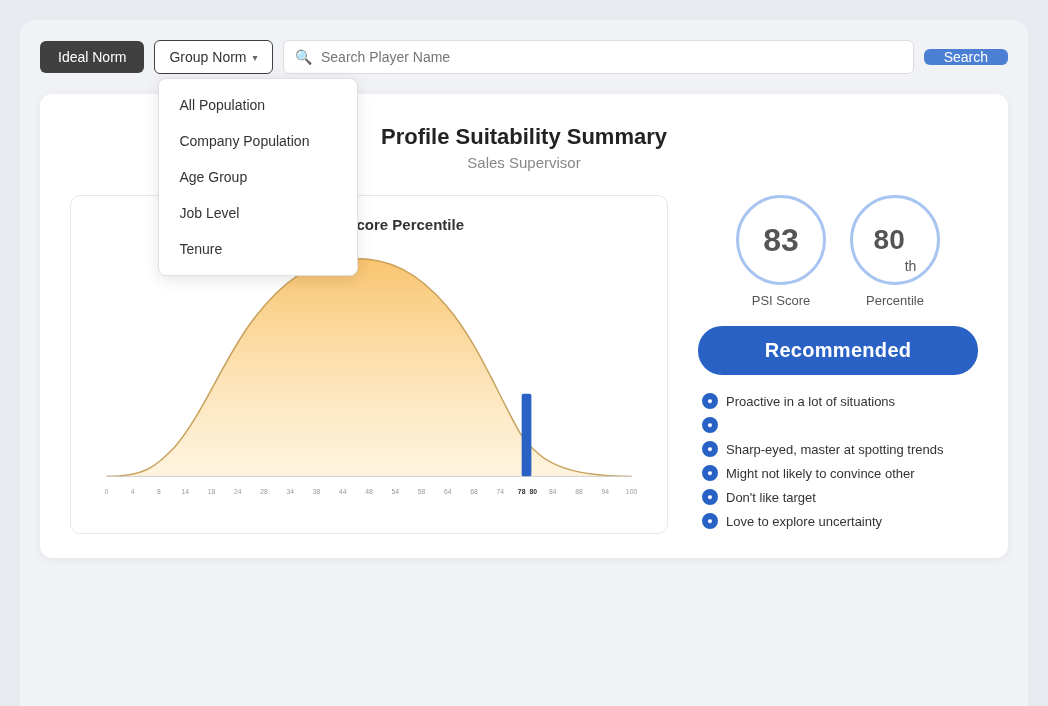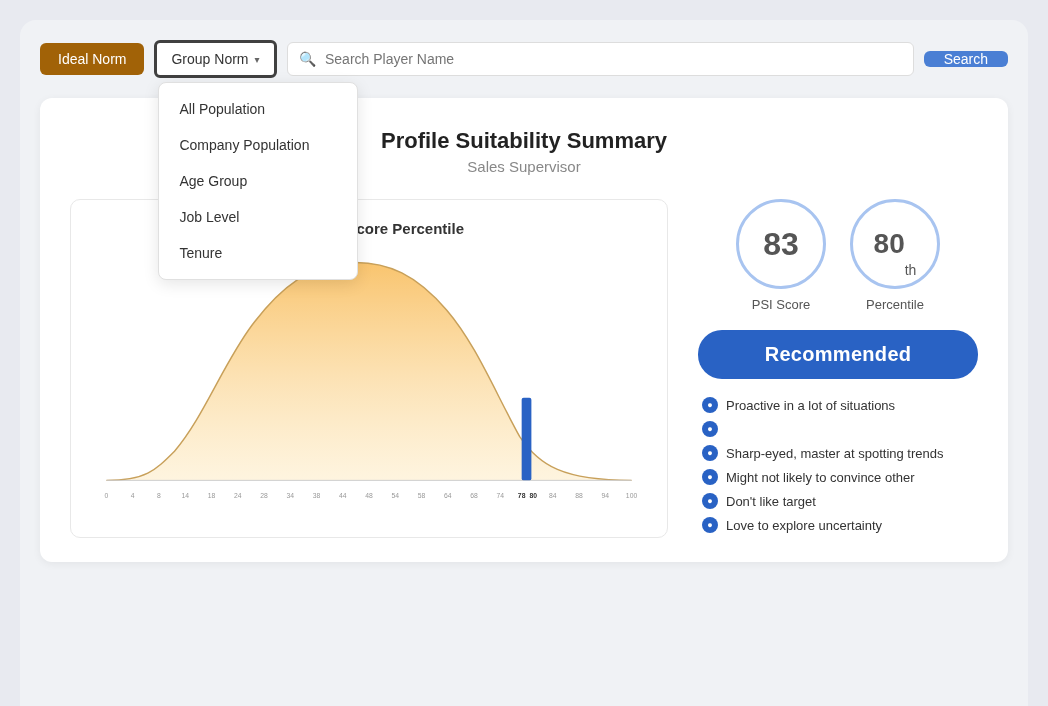--- a/index.html
+++ b/index.html
@@ -21,34 +21,34 @@
       position: relative;
     }
     
     .header {
       display: flex;
       align-items: center;
       gap: 10px;
       margin-bottom: 20px;
     }
     .btn-ideal-norm {
-      background: #a16207;
+      background: #404040;
       color: #fff;
       border: none;
       border-radius: 6px;
       padding: 8px 18px;
       font-size: 14px;
       font-weight: 500;
       cursor: pointer;
       white-space: nowrap;
     }
     .btn-group-norm {
       background: #fff;
       color: #333;
-      border: 3px solid #404040;
+      border: 1px solid #404040;
       border-radius: 6px;
       padding: 8px 14px;
       font-size: 14px;
       font-weight: 500;
       cursor: pointer;
       display: flex;
       align-items: center;
       gap: 6px;
       position: relative;
     }

